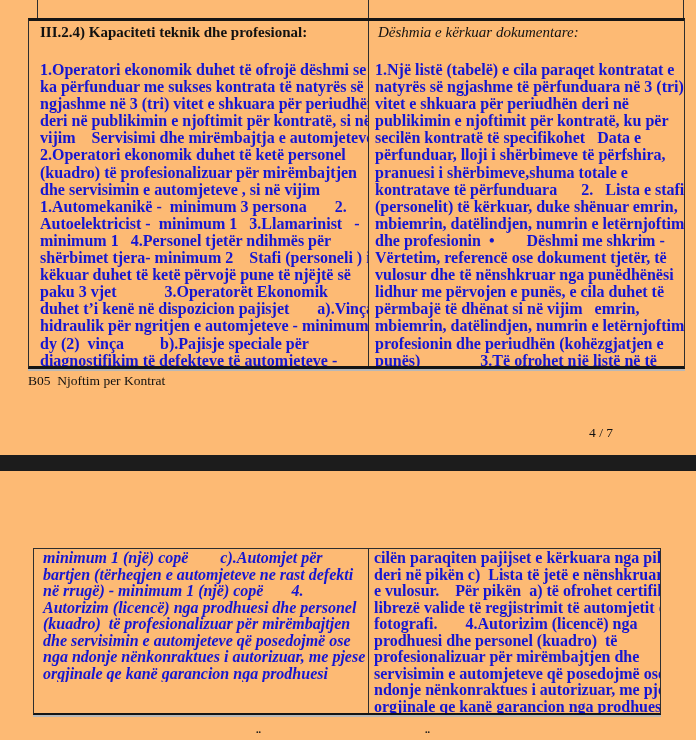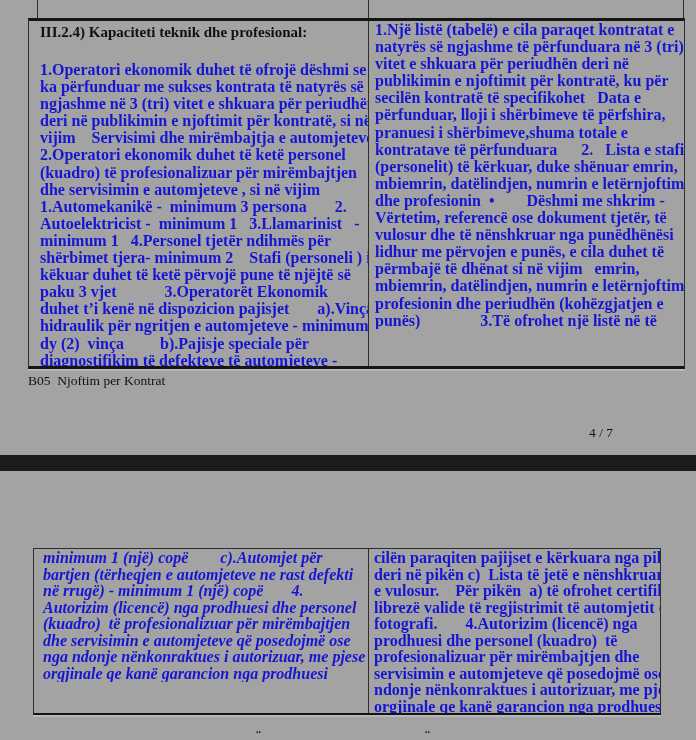--- a/index.html
+++ b/index.html
@@ -1,17 +1,17 @@
 <!DOCTYPE html>
 <html style="--content-text: #1515d2; --header-text: #111111; --separator-bar: #1c1c1c; --table-border: #2e2e2e; --page-background: #ffffff;"><head>
 <meta charset="utf-8">
 <style>
   html,body{margin:0;padding:0;background:#ffffff;}
   .doc{
-    position:relative;width:696px;height:740px;overflow:hidden;background:#a3a3a3;
+    position:relative;width:696px;height:740px;overflow:hidden;background:#fdba74;
     font-family:"Liberation Serif","DejaVu Serif",serif;color:#111;
   }
   *{box-sizing:border-box;}
   
   .vfrag{position:absolute;top:0;width:1px;height:18px;background:#2e2e2e;}
   .vfrag.f1{left:37px;}
   .vfrag.f2{left:368px;}
   .vfrag.f3{left:683px;}
   
   .table1{
@@ -78,20 +78,21 @@
 minimum 1   4.Personel tjetër ndihmës për
 shërbimet tjera- minimum 2    Stafi (personeli ) i
 këkuar duhet të ketë përvojë pune të njëjtë së
 paku 3 vjet            3.Operatorët Ekonomik
 duhet t’i kenë në dispozicion pajisjet       a).Vinça
 hidraulik për ngritjen e automjeteve - minimum
 dy (2)  vinça         b).Pajisje speciale për
 diagnostifikim të defekteve të automjeteve -</div>
     </div>
     <div class="t1-right">
+      <div class="cell-header italic">Dëshmia e kërkuar dokumentare:</div>
       <div class="lines">1.Një listë (tabelë) e cila paraqet kontratat e
 natyrës së ngjashme të përfunduara në 3 (tri)
 vitet e shkuara për periudhën deri në
 publikimin e njoftimit për kontratë, ku për
 secilën kontratë të specifikohet   Data e
 përfunduar, lloji i shërbimeve të përfshira,
 pranuesi i shërbimeve,shuma totale e
 kontratave të përfunduara      2.   Lista e stafit
 (personelit) të kërkuar, duke shënuar emrin,
 mbiemrin, datëlindjen, numrin e letërnjoftimit

